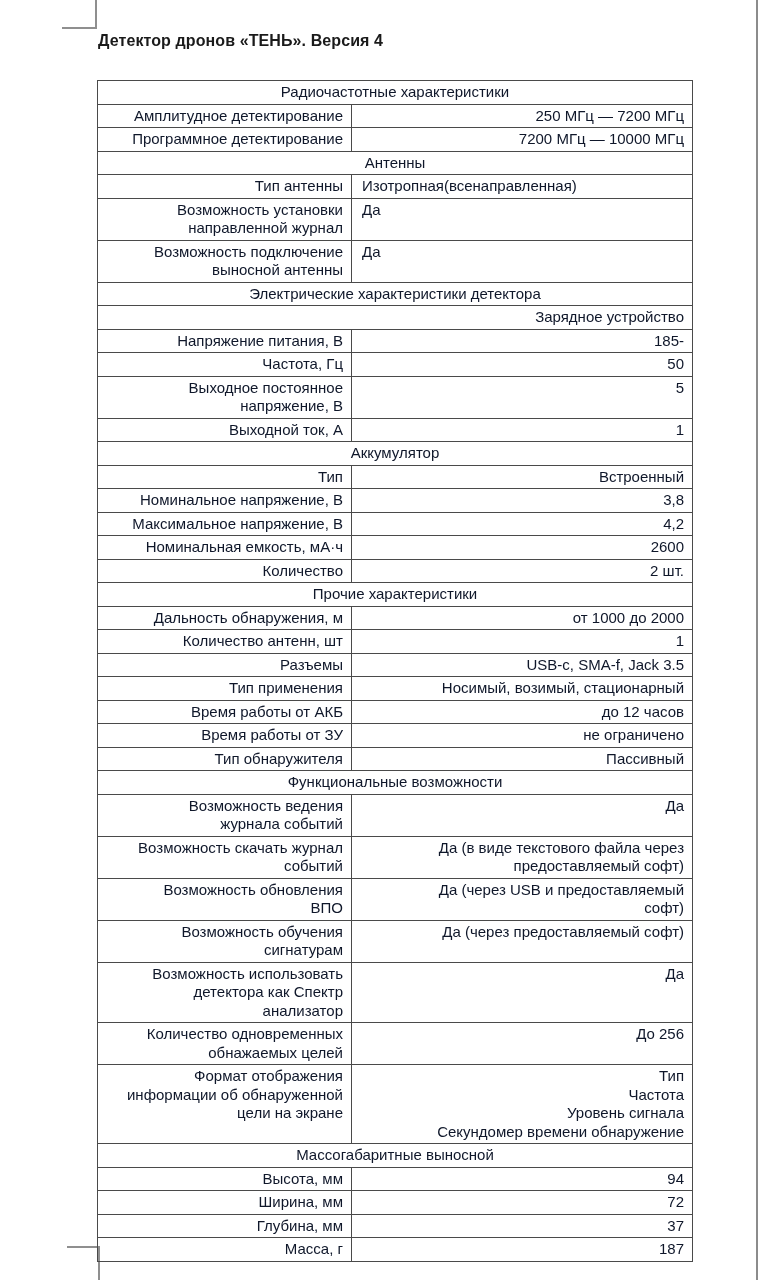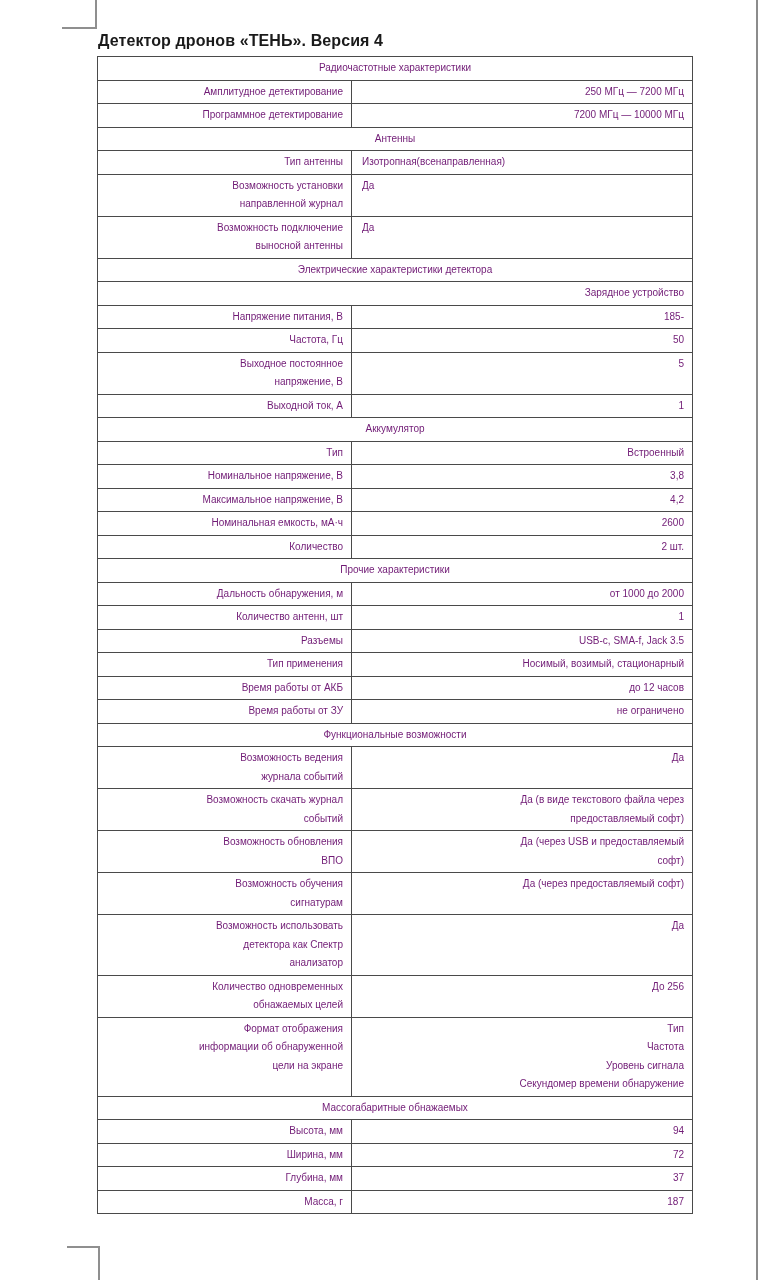--- a/index.html
+++ b/index.html
@@ -49,27 +49,27 @@
     top: 32px;
     margin: 0;
     font-size: 16px;
     font-weight: bold;
     color: #1a1a1a;
     letter-spacing: 0.1px;
   }
   table.spec-table {
     position: absolute;
     left: 97px;
-    top: 56px;
+    top: 80px;
     width: 595px;
     border-collapse: collapse;
     table-layout: fixed;
-    font-size: 10px;
+    font-size: 15px;
     line-height: 18.5px;
-    color: #701a75;
+    color: #0f172a;
   }
   table.spec-table col.col-label { width: 254px; }
   table.spec-table col.col-value { width: 341px; }
   table.spec-table td {
     border: 1px solid #4a4a4a;
     vertical-align: top;
     white-space: pre-line;
     overflow: hidden;
   }
   td.section-cell {
@@ -197,20 +197,24 @@
         </tr>
         <tr>
           <td class="label-cell">Время работы от АКБ</td>
           <td class="value-cell align-center">до 12 часов</td>
         </tr>
         <tr>
           <td class="label-cell">Время работы от ЗУ</td>
           <td class="value-cell align-center">не ограничено</td>
         </tr>
         <tr>
+          <td class="label-cell">Тип обнаружителя</td>
+          <td class="value-cell align-center">Пассивный</td>
+        </tr>
+        <tr>
           <td colspan="2" class="section-cell">Функциональные возможности</td>
         </tr>
         <tr>
           <td class="label-cell">Возможность ведения
 журнала событий</td>
           <td class="value-cell align-center">Да</td>
         </tr>
         <tr>
           <td class="label-cell">Возможность скачать журнал
 событий</td>
@@ -242,21 +246,21 @@
         <tr>
           <td class="label-cell">Формат отображения
 информации об обнаруженной
 цели на экране</td>
           <td class="value-cell align-center">Тип
 Частота
 Уровень сигнала
 Секундомер времени обнаружение</td>
         </tr>
         <tr>
-          <td colspan="2" class="section-cell">Массогабаритные обнажаемых</td>
+          <td colspan="2" class="section-cell">Массогабаритные выносной</td>
         </tr>
         <tr>
           <td class="label-cell">Высота, мм</td>
           <td class="value-cell align-center">94</td>
         </tr>
         <tr>
           <td class="label-cell">Ширина, мм</td>
           <td class="value-cell align-center">72</td>
         </tr>
         <tr>

